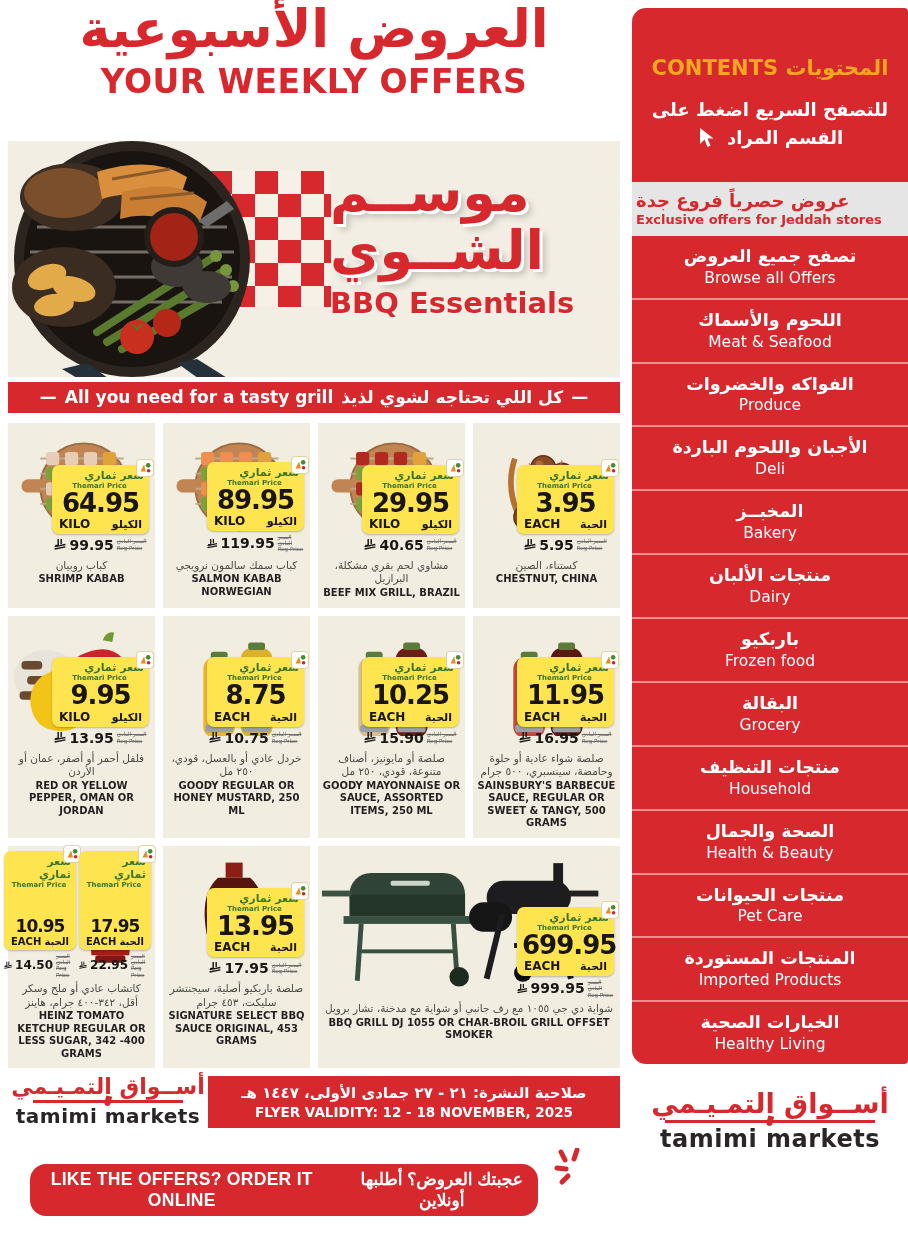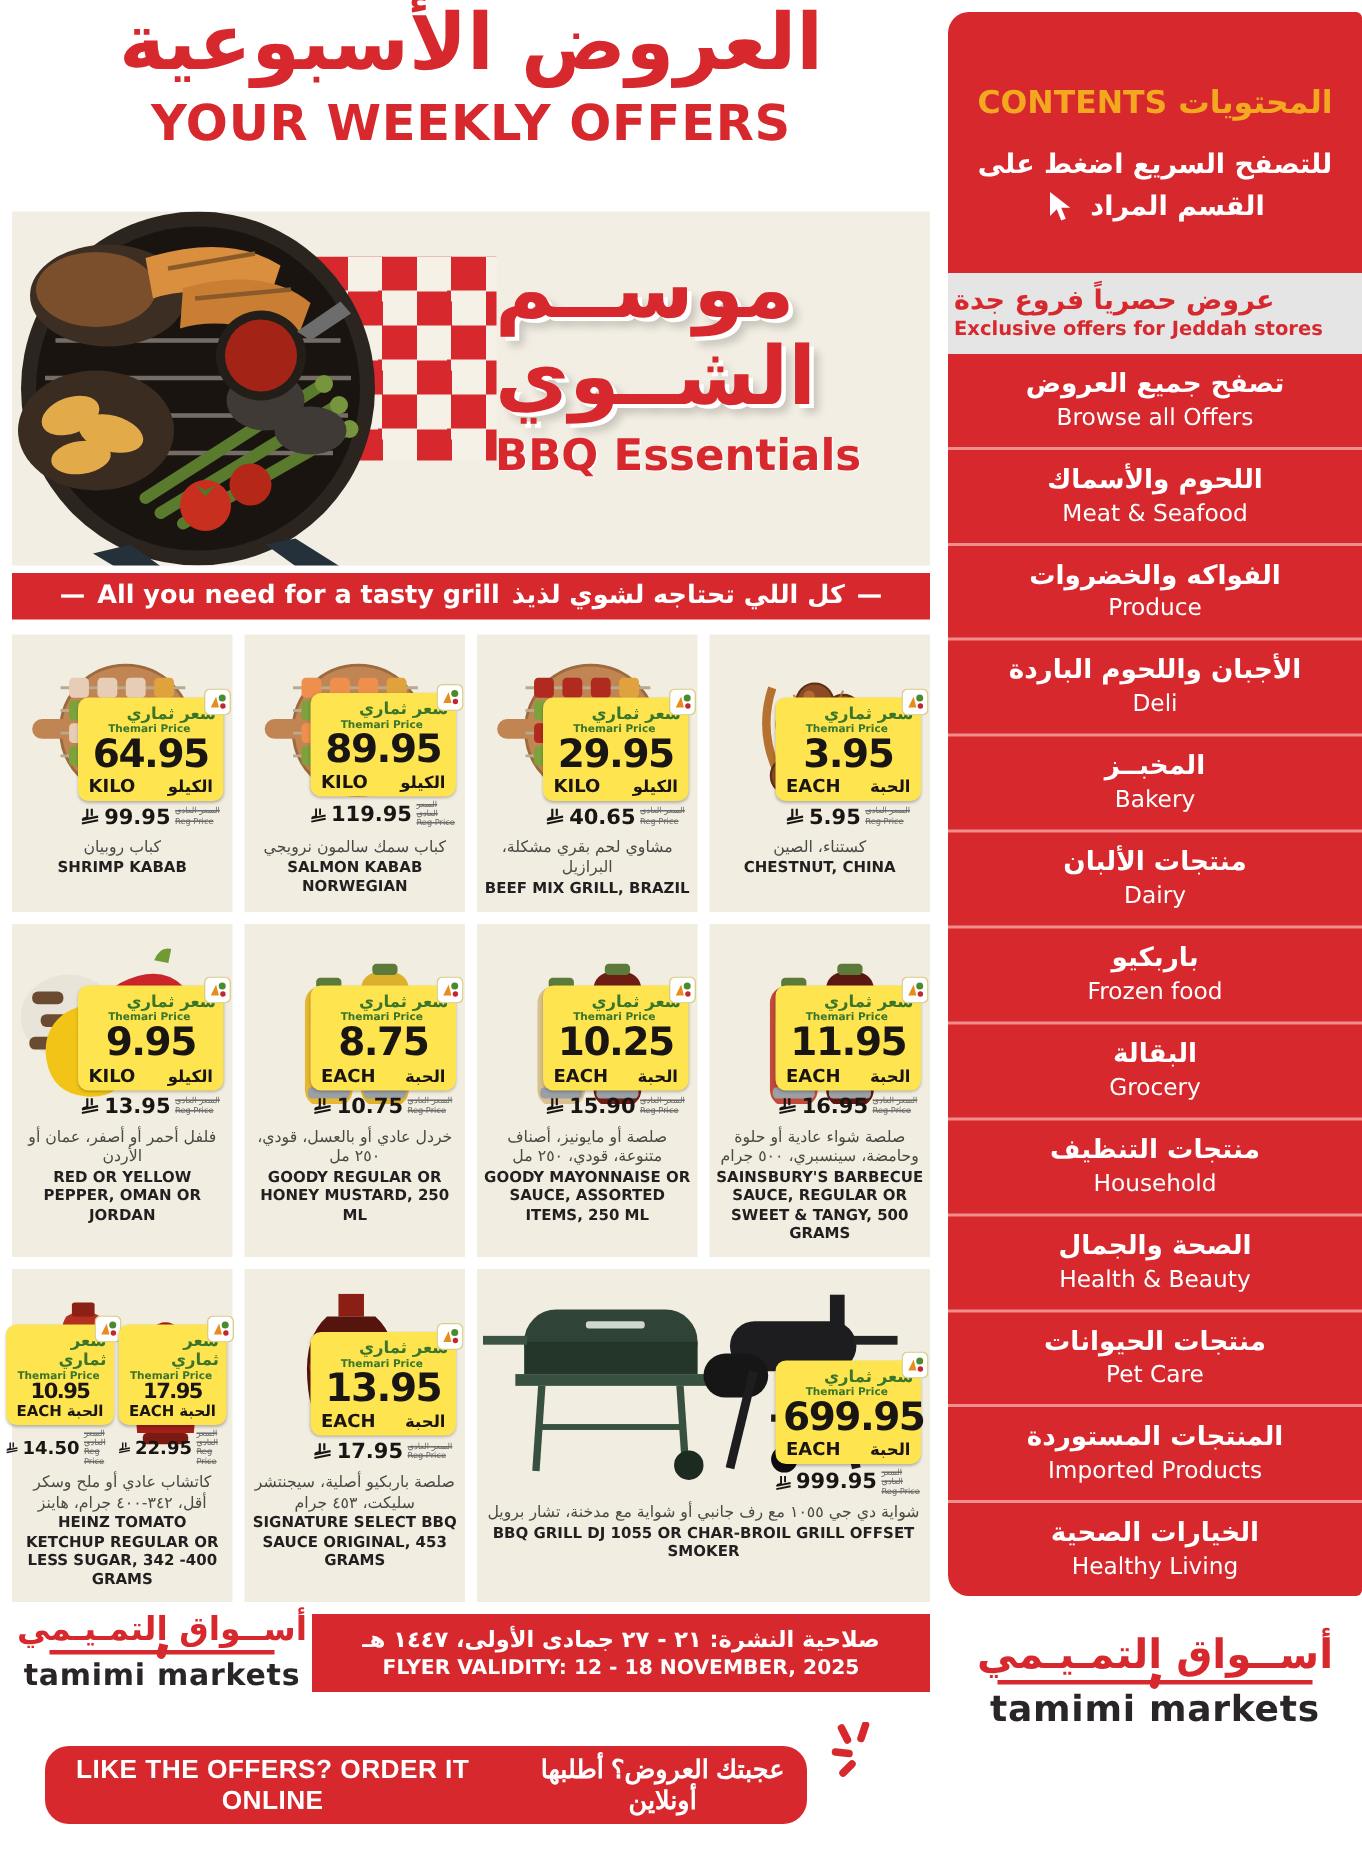--- a/index.html
+++ b/index.html
@@ -35,21 +35,21 @@
   .badge-wrap { position:absolute; right:2px; bottom:-10px; width:97px; z-index:2; }
   .dual .badge-wrap { display:flex; gap:3px; width:auto; right:0; bottom:-12px; }
   .badge-unit-box { width:97px; }
   .dual .badge-unit-box { width:72px; }
   .badge { background:#fee44f; border-radius:7px; padding:4px 5px 3px; position:relative;
            box-shadow:0 1px 2px rgba(0,0,0,.25); }
   .b-ar { color:#39752b; font-size:11px; font-weight:bold; text-align:right; direction:rtl; padding-left:14px; }
   .b-en { color:#39752b; font-size:7px; font-weight:bold; text-align:center; padding-right:2px; }
   .b-icon { position:absolute; right:-5px; top:-6px; width:18px; height:18px; }
   .b-price { color:#191513; font-size:26px; font-weight:bold; text-align:center; line-height:1.05; letter-spacing:-1px; }
-  .dual .b-price { font-size:14px; }
+  .dual .b-price { font-size:17px;margin-top:29px; }
   .b-unit { display:flex; justify-content:space-between; align-items:baseline; padding:0 2px; }
   .b-unit .ue { font-size:12px; font-weight:bold; color:#191513; }
   .b-unit .ua { font-size:11px; font-weight:bold; color:#191513; direction:rtl; }
   .dual .b-unit .ue { font-size:10px; } .dual .b-unit .ua { font-size:10px; }
   .reg-row { display:flex; align-items:center; justify-content:center; gap:3px; margin-top:3px; }
   .reg-num { font-size:14px; font-weight:bold; color:#191513; }
   .dual .reg-num { font-size:12px; }
   .reg-lbl { font-size:5.5px; color:#6b6b6b; line-height:1.15; text-decoration:line-through; text-align:left; }
   .badge-b { display:none; }
   .dual .badge-b { display:block; }

